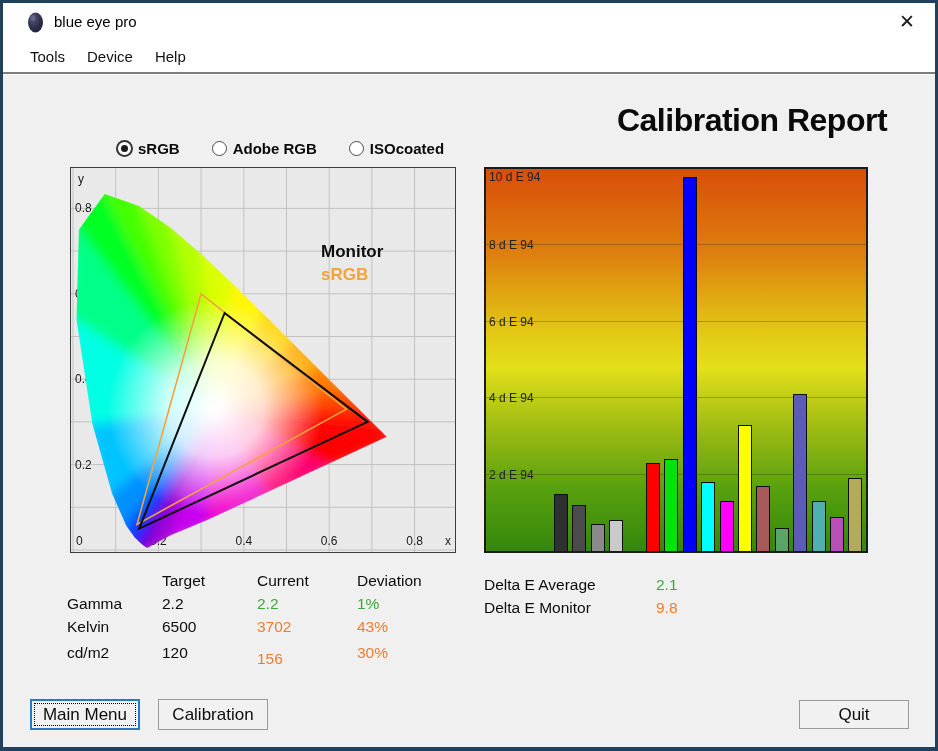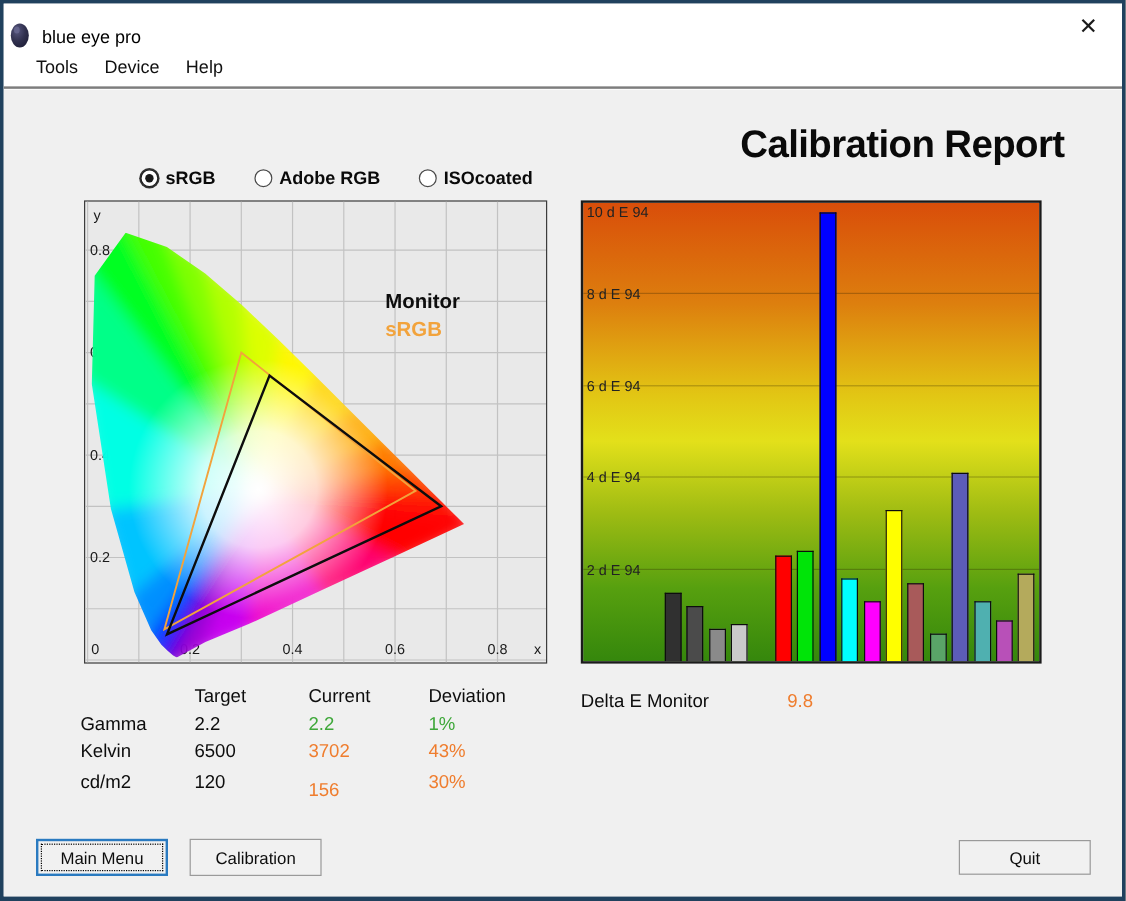--- a/index.html
+++ b/index.html
@@ -2,21 +2,21 @@
 <html><head>
 <meta charset="utf-8">
 <style>
   * { margin:0; padding:0; box-sizing:border-box; }
   html,body { width:938px; height:751px; background:#555; font-family:"Liberation Sans", sans-serif; }
   .window {
     position:relative; width:938px; height:751px;
     border:3px solid #20415e; border-bottom-width:4px; background:#f0f0f0; overflow:hidden;
   }
   
-  .titlebar { position:relative; height:37px; background:#ffffff; display:flex; align-items:flex-end; padding-left:5px; }
+  .titlebar { position:relative; height:37px; background:#ffffff; display:flex; align-items:center; padding-left:24px; }
   .app-icon { width:17px; height:22px; flex:0 0 auto; }
   .title-text { margin-left:10px; font-size:15px; color:#000; }
   .close-btn { position:absolute; right:8px; top:3px; width:40px; height:31px; display:flex; align-items:center; justify-content:center;
                font-size:19px; font-weight:300; color:#1a1a1a; cursor:default; }
   
   .menubar { height:32px; background:#ffffff; display:flex; align-items:center; padding-left:16px; }
   .menu-item { padding:5px 11px; font-size:15px; color:#111; }
   
   .content { position:relative; width:932px; height:675px; background:#f0f0f0; border-top:2px solid #7d7d7d; box-shadow: inset 0 1px 0 #fbfbfb; }
   
@@ -42,21 +42,21 @@
   .bar { position:absolute; bottom:0; width:14px; border:1.5px solid #0d0d0d; border-bottom:none; }
   
   .results { position:absolute; left:64px; top:495px; font-size:15.5px; color:#0d0d0d; }
   .results .r { display:grid; grid-template-columns:95px 95px 100px 110px; height:23px; align-items:center; }
   .results .hd { font-size:15.5px; color:#0d0d0d; }
   
   .delta { position:absolute; left:481px; top:499px; font-size:15.5px; color:#0d0d0d; }
   .delta .r { display:grid; grid-template-columns:172px 80px; height:23px; align-items:center; }
   
   .btn { position:absolute; height:31px; width:110px; background:#f1f1f1; border:1px solid #9a9a9a;
-         font-family:"Liberation Sans", sans-serif; font-size:14px; color:#0d0d0d; text-align:center; line-height:28px; }
+         font-family:"Liberation Sans", sans-serif; font-size:17px; color:#0d0d0d; text-align:center; line-height:28px; }
   .btn.focused { border:2px solid #2a7ac0; outline:1px dotted #000; outline-offset:-5px; line-height:26px; }
   .btn-main   { left:27px;  top:625px; }
   .btn-cal    { left:155px; top:625px; }
   .btn-save   { left:669px; top:626px; height:29px; }
   .btn-quit   { left:796px; top:626px; height:29px; }
 </style>
 </head>
 <body>
 
 <div class="window">
@@ -237,20 +237,24 @@
       <div class="r">
         <span>cd/m2</span>
         <span>120</span>
         <span class="cur" style="color: rgb(239, 125, 46); margin-top: 12px;">156</span>
         <span class="dev" style="color: rgb(239, 125, 46);">30%</span>
       </div>
     </div>
 
     <div class="delta">
       <div class="r">
+        <span>Delta E Average</span>
+        <span id="deAvg" style="color: rgb(63, 168, 58);">2.1</span>
+      </div>
+      <div class="r">
         <span>Delta E Monitor</span>
         <span id="deMax" style="color: rgb(239, 125, 46);">9.8</span>
       </div>
     </div>
 
     <button class="btn btn-main focused">Main Menu</button>
     <button class="btn btn-cal">Calibration</button>
     <button class="btn btn-quit">Quit</button>
 
   </div>

